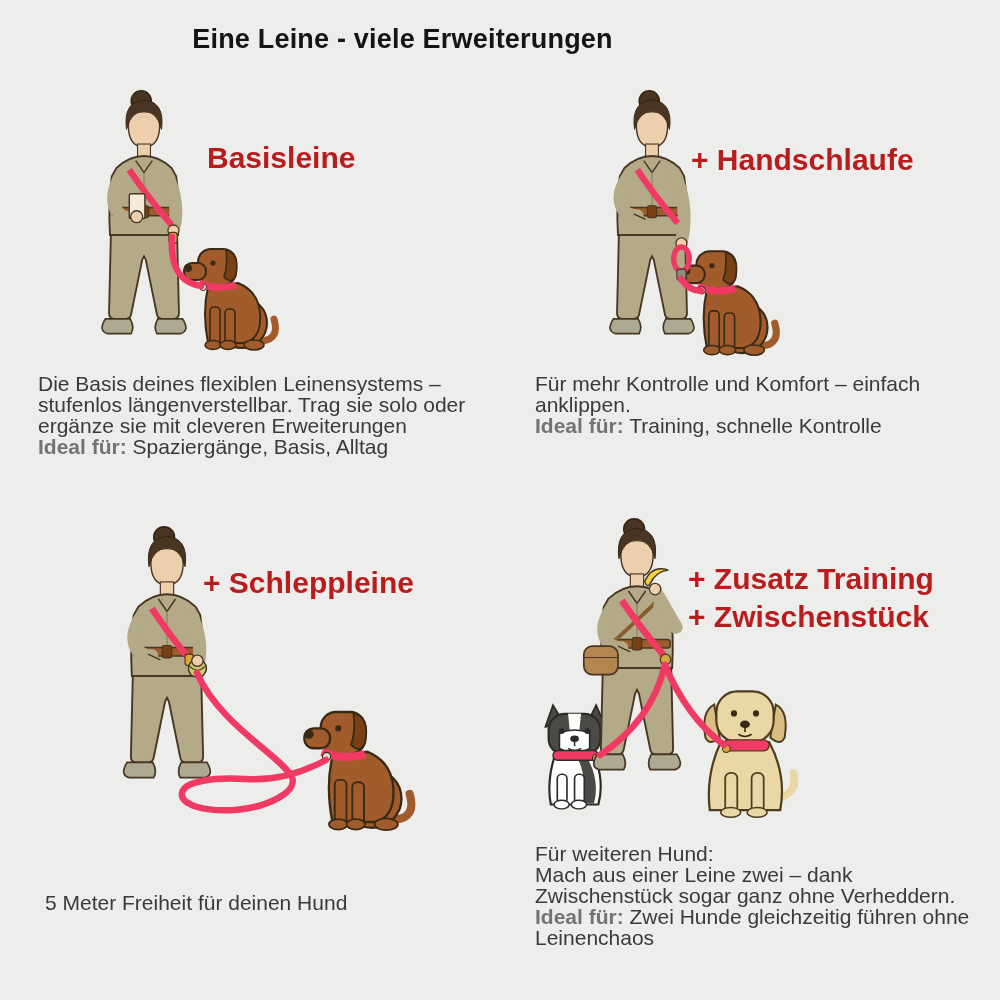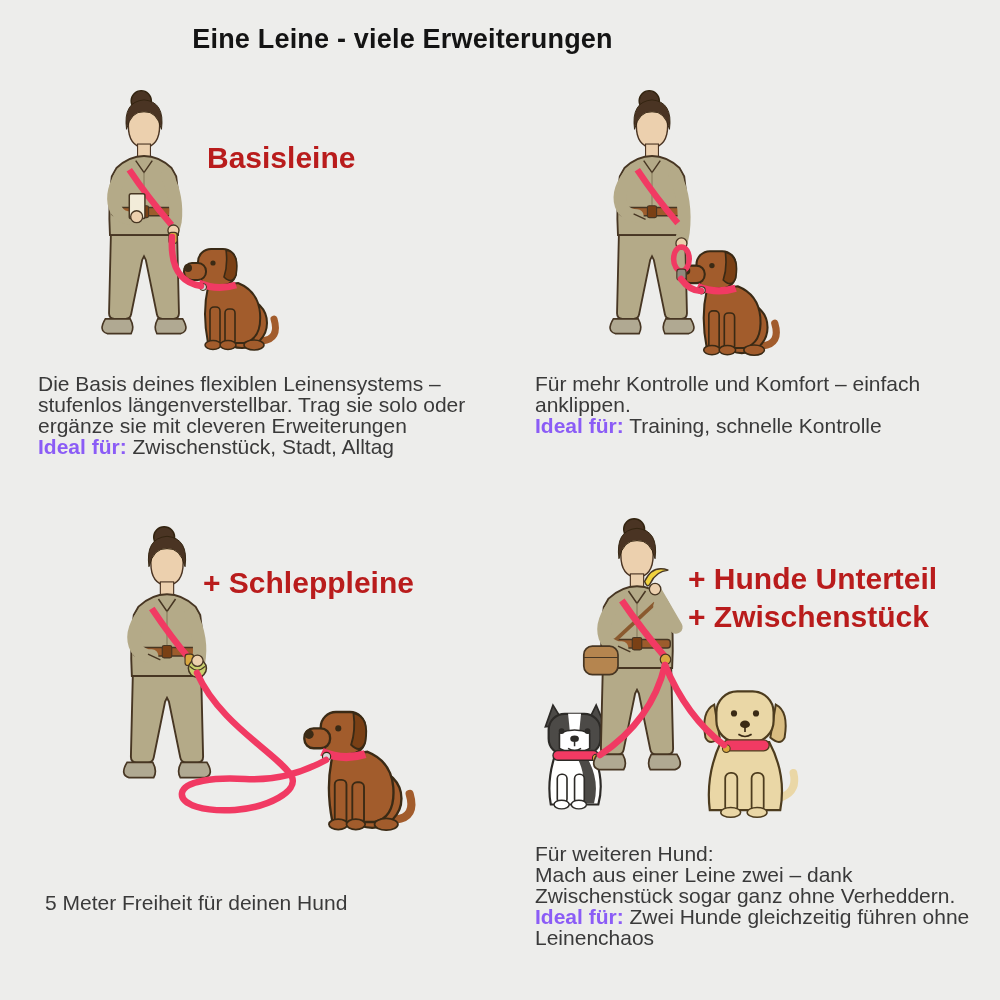--- a/index.html
+++ b/index.html
@@ -16,21 +16,21 @@
   }
   .card-title {
     position:absolute; font-size:30px; font-weight:600;
     color:#b91c1c; white-space:pre-line; line-height:38px;
   }
   .card-text {
     position:absolute; width:470px; font-size:21px;
     line-height:21px; color:#3a3a3a;
   }
   .desc { white-space:pre-line; }
-  .ideal-label { font-weight:700; color:#8b5cf6; }
+  .ideal-label { font-weight:700; color:#737373; }
   .ideal-text { white-space:pre-line;margin-top:24px; }
   svg.illu { position:absolute; overflow:visible; }
 </style>
 </head>
 <body>
 
 <div id="canvas">
 
   <svg width="0" height="0" style="position:absolute" aria-hidden="true">
     <defs>
@@ -136,21 +136,21 @@
       <circle cx="132" cy="156" r="6" fill="#ecd0ae" stroke="#473623" stroke-width="1.4"></circle>
       <rect x="127" y="158" width="9" height="12" rx="3" fill="#d9a73f" stroke="#473623" stroke-width="1.2"></rect>
     </g>
     <path d="M142,152 C140,185 152,198 171,201" fill="none" stroke="#f13a63" stroke-width="6.5" stroke-linecap="round"></path>
   </svg>
   <div class="card-title" style="left:207px;top:139px">Basisleine</div>
   <div class="card-text" style="left:38px;top:373px">
     <div class="desc">Die Basis deines flexiblen Leinensystems –
 stufenlos längenverstellbar. Trag sie solo oder
 ergänze sie mit cleveren Erweiterungen</div>
-    <div class="ideal"><strong class="ideal-label">Ideal für:</strong> <span class="ideal-text">Zwischenstück, Stadt, Alltag</span></div>
+    <div class="ideal"><strong class="ideal-label">Ideal für:</strong> <span class="ideal-text">Spaziergänge, Basis, Alltag</span></div>
   </div>
 
   <svg class="illu" style="left:530px;top:85px" width="440" height="280" viewBox="0 0 440 280">
     <g>
       <use href="#dog-side" transform="translate(150,160) scale(1.03)"></use>
     </g>
     <g transform="translate(30,2) scale(0.92)">
       <use href="#woman-base"></use>
 
       <path d="M75,96 Q60,116 68,132 Q73,140 84,140" fill="none" stroke="#b4aa88" stroke-width="14" stroke-linecap="round"></path>
@@ -159,20 +159,21 @@
       <path d="M125,96 Q138,124 134,158 L132,168" fill="none" stroke="#b4aa88" stroke-width="14" stroke-linecap="round"></path>
 
       <path d="M84,90 Q104,120 128,148" fill="none" stroke="#f13a63" stroke-width="7"></path>
       <circle cx="132" cy="170" r="6" fill="#ecd0ae" stroke="#473623" stroke-width="1.4"></circle>
 
       <ellipse cx="132" cy="187" rx="8.5" ry="13" fill="none" stroke="#f13a63" stroke-width="6"></ellipse>
       <rect x="127" y="198" width="10" height="12" rx="3" fill="#8f8a7e" stroke="#473623" stroke-width="1.2"></rect>
     </g>
     <path d="M151,194 Q160,206 171,206" fill="none" stroke="#f13a63" stroke-width="6.5" stroke-linecap="round"></path>
   </svg>
+  <div class="card-title" style="left:691px;top:141px">+ Handschlaufe</div>
   <div class="card-text" style="left:535px;top:373px">
     <div class="desc">Für mehr Kontrolle und Komfort – einfach
 anklippen.</div>
     <div class="ideal"><strong class="ideal-label">Ideal für:</strong> <span class="ideal-text">Training, schnelle Kontrolle</span></div>
   </div>
 
   <svg class="illu" style="left:30px;top:515px" width="450" height="330" viewBox="0 0 450 330">
     <g>
       <use href="#dog-side" transform="translate(272,190) scale(1.17)"></use>
     </g>
@@ -220,21 +221,21 @@
       <path d="M108,70 Q116,52 133,58 Q120,59 114,72 Q111,78 108,70 Z" fill="#f0d23f" stroke="#473623" stroke-width="1.5"></path>
 
       <rect x="44" y="138" width="36" height="30" rx="9" fill="#b5854f" stroke="#473623" stroke-width="1.8"></rect>
       <path d="M44,150 L80,150" fill="none" stroke="#473623" stroke-width="1.3"></path>
 
       <circle cx="130" cy="152" r="5.5" fill="#d9a73f" stroke="#473623" stroke-width="1.3"></circle>
     </g>
     <path d="M145,160 C135,202 110,230 80,250" fill="none" stroke="#f13a63" stroke-width="6.5" stroke-linecap="round"></path>
     <path d="M145,160 C160,196 180,222 204,240" fill="none" stroke="#f13a63" stroke-width="6.5" stroke-linecap="round"></path>
   </svg>
-  <div class="card-title" style="left:688px;top:560px">+ Hunde Unterteil
+  <div class="card-title" style="left:688px;top:560px">+ Zusatz Training
 + Zwischenstück</div>
   <div class="card-text" style="left:535px;top:843px">
     <div class="desc">Für weiteren Hund:
 Mach aus einer Leine zwei – dank
 Zwischenstück sogar ganz ohne Verheddern.</div>
     <div class="ideal"><strong class="ideal-label">Ideal für:</strong> <span class="ideal-text">Zwei Hunde gleichzeitig führen ohne
 Leinenchaos</span></div>
   </div>
 
 </div>

